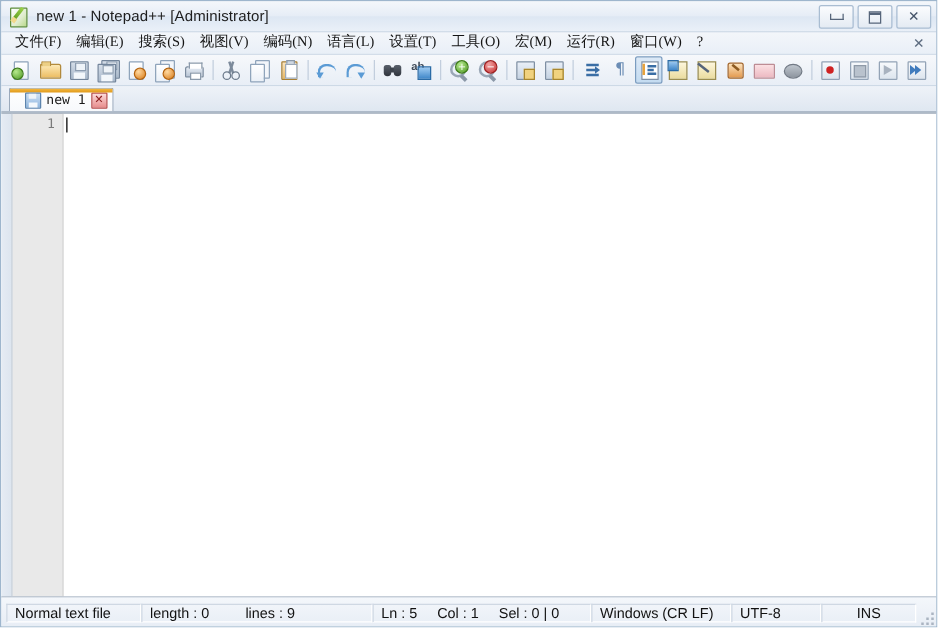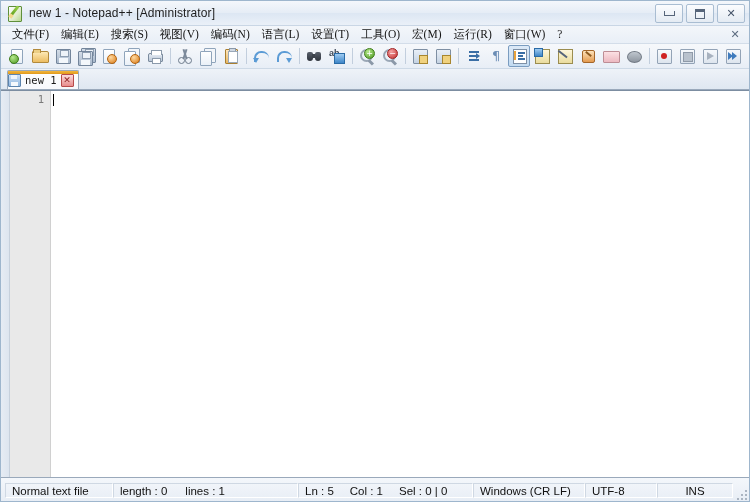--- a/index.html
+++ b/index.html
@@ -255,21 +255,21 @@
     height: 20px;
     background: linear-gradient(to bottom,#eef2f8,#dfe7f1);
     border-bottom: 1px solid #9aa9bb;
     display: flex; align-items: flex-end;
     padding-left: 6px;
   }
   #tab-active {
     position: relative;
     height: 19px; box-sizing: border-box;
     display: flex; align-items: center;
-    padding: 0 4px 0 0;
+    padding: 0 4px 0 12px;
     background: linear-gradient(to bottom,#ffffff,#f7f9fc);
     border: 1px solid #9aa9bb; border-bottom: none;
     border-radius: 2px 2px 0 0;
   }
   #tab-active:before {
     content:""; position:absolute; left:0; right:0; top:0; height:3px;
     background: linear-gradient(to bottom,#f2b63c,#e09a1d);
   }
   .tab-disk {
     width:11px; height:11px; margin-right:4px; position:relative; flex:0 0 auto;
@@ -339,21 +339,21 @@
   }
   .st-cell {
     height: 15px; display: flex; align-items: center;
     padding: 0 6px;
     border: 1px solid #cfd8e3; border-right-color:#fff; border-bottom-color:#fff;
     box-sizing: border-box;
     white-space: nowrap; overflow: hidden;
     margin-top: 1px;
   }
   #st-doctype { width: 108px; margin-left: 4px; }
-  #st-len { width: 185px; display:flex; gap: 18px; }
+  #st-len { width: 185px; display:flex; gap: 29px; }
   #st-pos { width: 175px; display:flex; gap: 16px; }
   #st-eol  { width: 112px; }
   #st-enc  { width: 72px; }
   #st-ins  { width: 76px; justify-content: center; }
   #resize-grip {
     position:absolute; right:2px; bottom:2px; width:12px; height:12px;
   }
   #resize-grip i {
     position:absolute; width:2px; height:2px; background:#aab4c1; display:block;
   }
@@ -642,21 +642,21 @@
     </div>
     <div id="textarea">
       <span id="caret"></span>
     </div>
   </div>
 
   <div id="statusbar">
     <div class="st-cell" id="st-doctype">Normal text file</div>
     <div class="st-cell" id="st-len">
       <span>length : 0</span>
-      <span>lines : 1</span>
+      <span>lines : 9</span>
     </div>
     <div class="st-cell" id="st-pos">
       <span>Ln : 5</span>
       <span>Col : 1</span>
       <span>Sel : 0 | 0</span>
     </div>
     <div class="st-cell" id="st-eol">Windows (CR LF)</div>
     <div class="st-cell" id="st-enc">UTF-8</div>
     <div class="st-cell" id="st-ins">INS</div>
 

